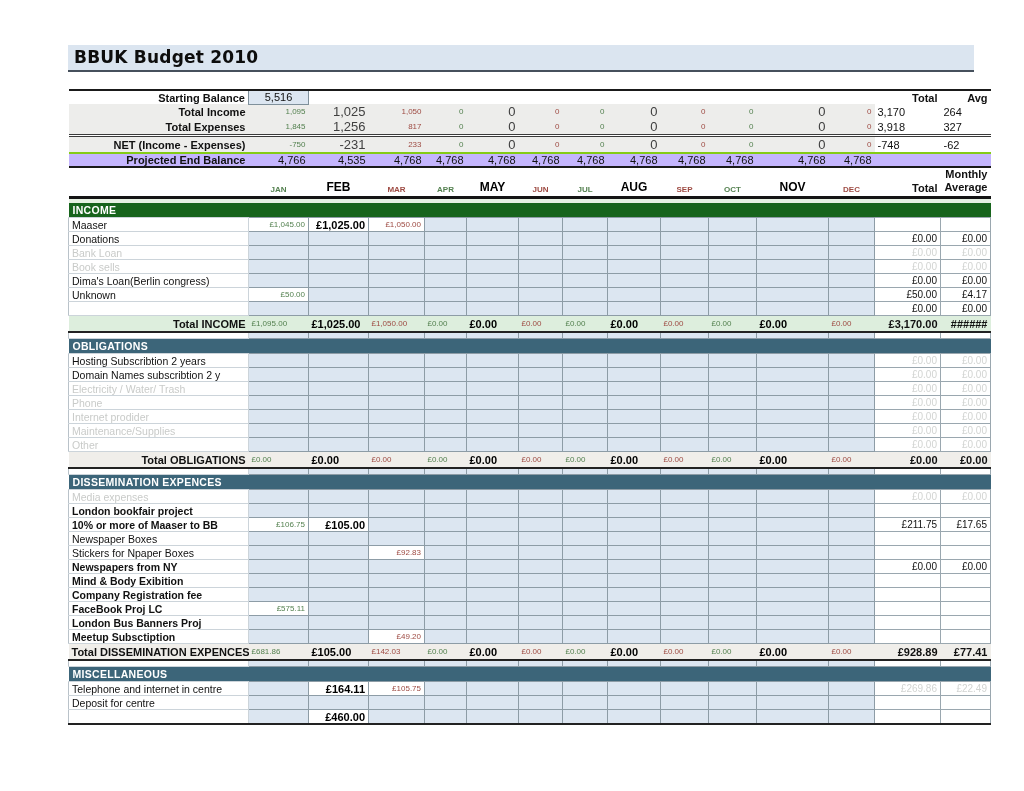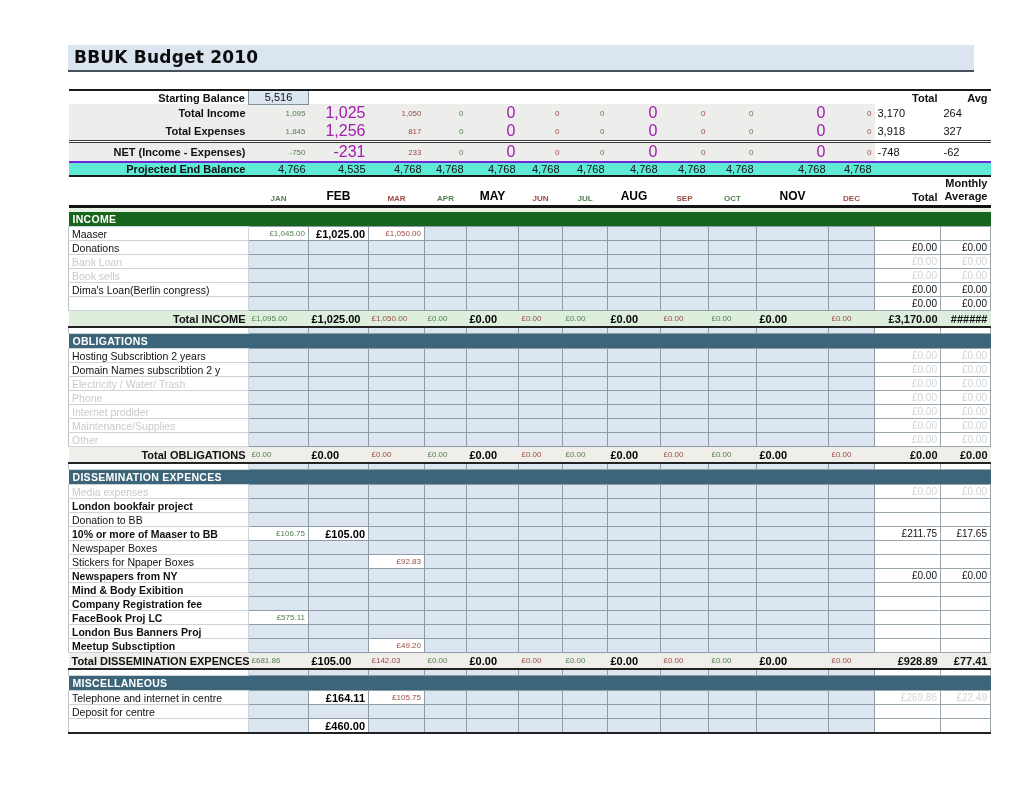--- a/index.html
+++ b/index.html
@@ -14,25 +14,25 @@
   td{padding:0 3px;overflow:hidden;white-space:nowrap;font-size:10.5px;height:14px;vertical-align:middle}
 
   
   tr.sum-top td{border-top:2px solid #1a1a1a}
   .sum-lbl{font-weight:bold;text-align:right;font-size:11px;background:#fff}
   tr.sum-band td.sum-lbl,tr.sum-band td.sum-val{background:#ededeb}
   .sb-box{background:#dce6f1;border:1px solid #7f909b;text-align:center;font-size:11px}
   .sum-head{font-weight:bold;text-align:right;font-size:11px;vertical-align:bottom}
   .sum-val{text-align:right}
   .s-g{color:#53804f;font-size:8px}
-  .s-k{color:#a21caf;font-size:16px}
+  .s-k{color:#404040;font-size:13px}
   .s-r{color:#9e4b43;font-size:8px}
   .sum-tot{text-align:left;font-size:11px;background:#fff}
   tr.net td{border-top:3px double #3a3a3a}
-  tr.peb td{border-top:2px solid #6d28d9;border-bottom:2px solid #1a1a1a;background:#5eead4}
+  tr.peb td{border-top:2px solid #84cc16;border-bottom:2px solid #1a1a1a;background:#c4b5fd}
   .peb-v{font-size:11px;text-align:right}
 
   
   tr.mh td{border-bottom:3px solid #141414;vertical-align:bottom;padding-bottom:2px;height:26px}
   .mh-c{text-align:center;font-weight:bold}
   .mh-g{color:#53804f;font-size:8px}
   .mh-k{color:#000;font-size:12px}
   .mh-r{color:#9e4b43;font-size:8px}
   .mh-tot{text-align:right;font-weight:bold;font-size:11px}
   .mh-avg{text-align:right;font-weight:bold;font-size:11px;line-height:1.2}
@@ -276,20 +276,37 @@
           <td class="mcell"></td>
           <td class="mcell"></td>
           <td class="mcell"></td>
           <td class="mcell"></td>
           <td class="mcell"></td>
           <td class="mcell"></td>
           <td class="tcol">£0.00</td>
           <td class="tcol">£0.00</td>
         </tr>
         <tr>
+          <td class="lbl">Unknown</td>
+          <td class="mcell filled v-g">£50.00</td>
+          <td class="mcell"></td>
+          <td class="mcell"></td>
+          <td class="mcell"></td>
+          <td class="mcell"></td>
+          <td class="mcell"></td>
+          <td class="mcell"></td>
+          <td class="mcell"></td>
+          <td class="mcell"></td>
+          <td class="mcell"></td>
+          <td class="mcell"></td>
+          <td class="mcell"></td>
+          <td class="tcol">£50.00</td>
+          <td class="tcol">£4.17</td>
+        </tr>
+        <tr>
           <td class="lbl"></td>
           <td class="mcell"></td>
           <td class="mcell"></td>
           <td class="mcell"></td>
           <td class="mcell"></td>
           <td class="mcell"></td>
           <td class="mcell"></td>
           <td class="mcell"></td>
           <td class="mcell"></td>
           <td class="mcell"></td>
@@ -520,37 +537,20 @@
           <td class="mcell"></td>
           <td class="mcell"></td>
           <td class="mcell"></td>
           <td class="mcell"></td>
           <td class="mcell"></td>
           <td class="mcell"></td>
           <td class="tcol"></td>
           <td class="tcol"></td>
         </tr>
         <tr>
-          <td class="lbl">Donation to BB</td>
-          <td class="mcell"></td>
-          <td class="mcell"></td>
-          <td class="mcell"></td>
-          <td class="mcell"></td>
-          <td class="mcell"></td>
-          <td class="mcell"></td>
-          <td class="mcell"></td>
-          <td class="mcell"></td>
-          <td class="mcell"></td>
-          <td class="mcell"></td>
-          <td class="mcell"></td>
-          <td class="mcell"></td>
-          <td class="tcol"></td>
-          <td class="tcol"></td>
-        </tr>
-        <tr>
           <td class="lbl bold">10% or more of Maaser to BB</td>
           <td class="mcell filled v-g">£106.75</td>
           <td class="mcell filled v-k">£105.00</td>
           <td class="mcell"></td>
           <td class="mcell"></td>
           <td class="mcell"></td>
           <td class="mcell"></td>
           <td class="mcell"></td>
           <td class="mcell"></td>
           <td class="mcell"></td>

